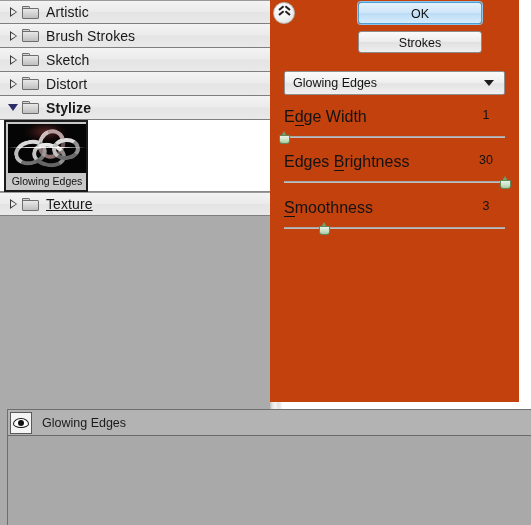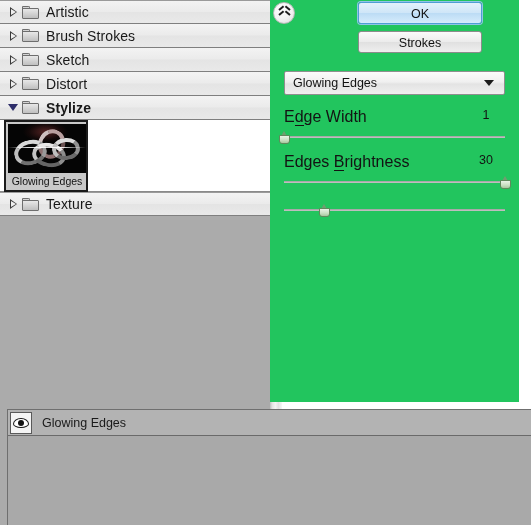--- a/index.html
+++ b/index.html
@@ -212,21 +212,21 @@
     height: 525px;
     background: linear-gradient(to right, #bdbdbd 0%, #e3e3e3 18%, #f4f4f4 45%, #e2e2e2 70%, #f7f7f7 100%);
   }
 
   
   #right-panel {
     position: relative;
     width: 249px;
     height: 402px;
     flex: 0 0 249px;
-    background: #22c55e;
+    background: #c2410c;
   }
 
   #collapse-button {
     position: absolute;
     left: 3px; top: 2px;
     width: 22px; height: 22px;
     border-radius: 50%;
     background: radial-gradient(circle at 38% 32%, #ffffff 0%, #f2f2f2 55%, #dadada 100%);
     border: 1px solid #b6b6b6;
     box-sizing: border-box;
@@ -512,21 +512,21 @@
           <span class="ring r3"></span>
           <span class="ring r1"></span>
           <span class="ring r2"></span>
           <span class="ring r4"></span>
           <span class="glint"></span>
         </div>
         <div id="thumb-caption">Glowing Edges</div>
       </div>
     </div>
 
-    <div class="cat-list" style="top:192px;">
+    <div class="cat-list" style="top:192px;text-decoration:underline;">
       <div class="cat-row">
         <span class="disclosure">
             <span class="tri-right"></span>
           </span>
         <span class="folder-icon">
             <span class="ftab"></span>
             <span class="fbody"></span>
           </span>
         <span class="cat-label">Texture</span>
       </div>
@@ -575,20 +575,24 @@
       <div class="slider-track-row">
         <span class="slider-track"></span>
         <span class="slider-thumb" style="left:100%;">
           <span class="tip"></span>
             <span class="body"></span>
         </span>
       </div>
     </div>
 
     <div class="slider-group" style="top:199px;">
+      <div class="slider-label-row">
+        <span class="slider-label"><span></span><span class="mn">S</span><span>moothness</span></span>
+        <span class="slider-value">3</span>
+      </div>
       <div class="slider-track-row">
         <span class="slider-track"></span>
         <span class="slider-thumb" style="left:18%;">
           <span class="tip"></span>
             <span class="body"></span>
         </span>
       </div>
     </div>
 
   </div>

